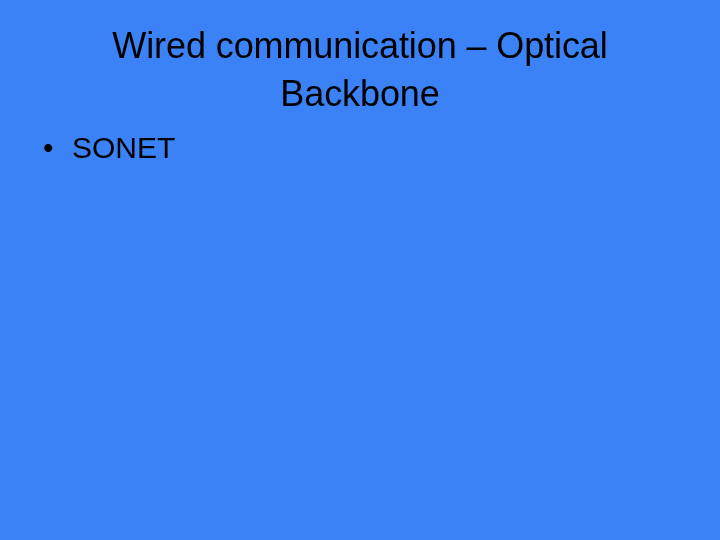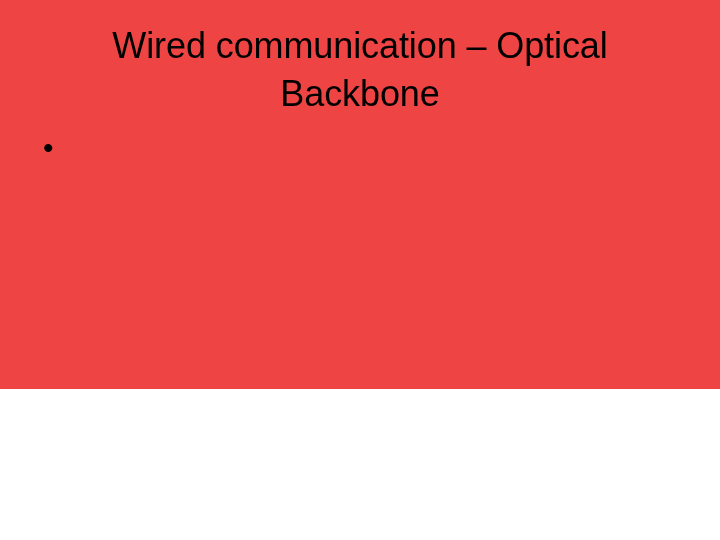--- a/index.html
+++ b/index.html
@@ -11,22 +11,22 @@
     width: 720px;
     height: 540px;
     background: #ffffff;
     font-family: "Liberation Sans", sans-serif;
     overflow: hidden;
   }
 
   .slide {
     position: relative;
     width: 720px;
-    height: 389px;
-    background: #ef4444;
+    height: 540px;
+    background: #3b82f6;
     box-sizing: border-box;
     text-decoration: underline;
   }
 
   
   .slide-title {
     position: absolute;
     left: 36px;
     top: 22px;
     width: 648px;
@@ -83,17 +83,18 @@
 <body>
 
 <div class="slide">
 
   <h1 class="slide-title">Wired communication – Optical Backbone</h1>
 
   <div class="slide-body">
     <ul class="bullet-list">
       <li class="bullet-item">
         <span class="bullet-marker">•</span>
+        <span class="bullet-text">SONET</span>
       </li>
     </ul>
   </div>
 
 </div>
 
 </body></html>

